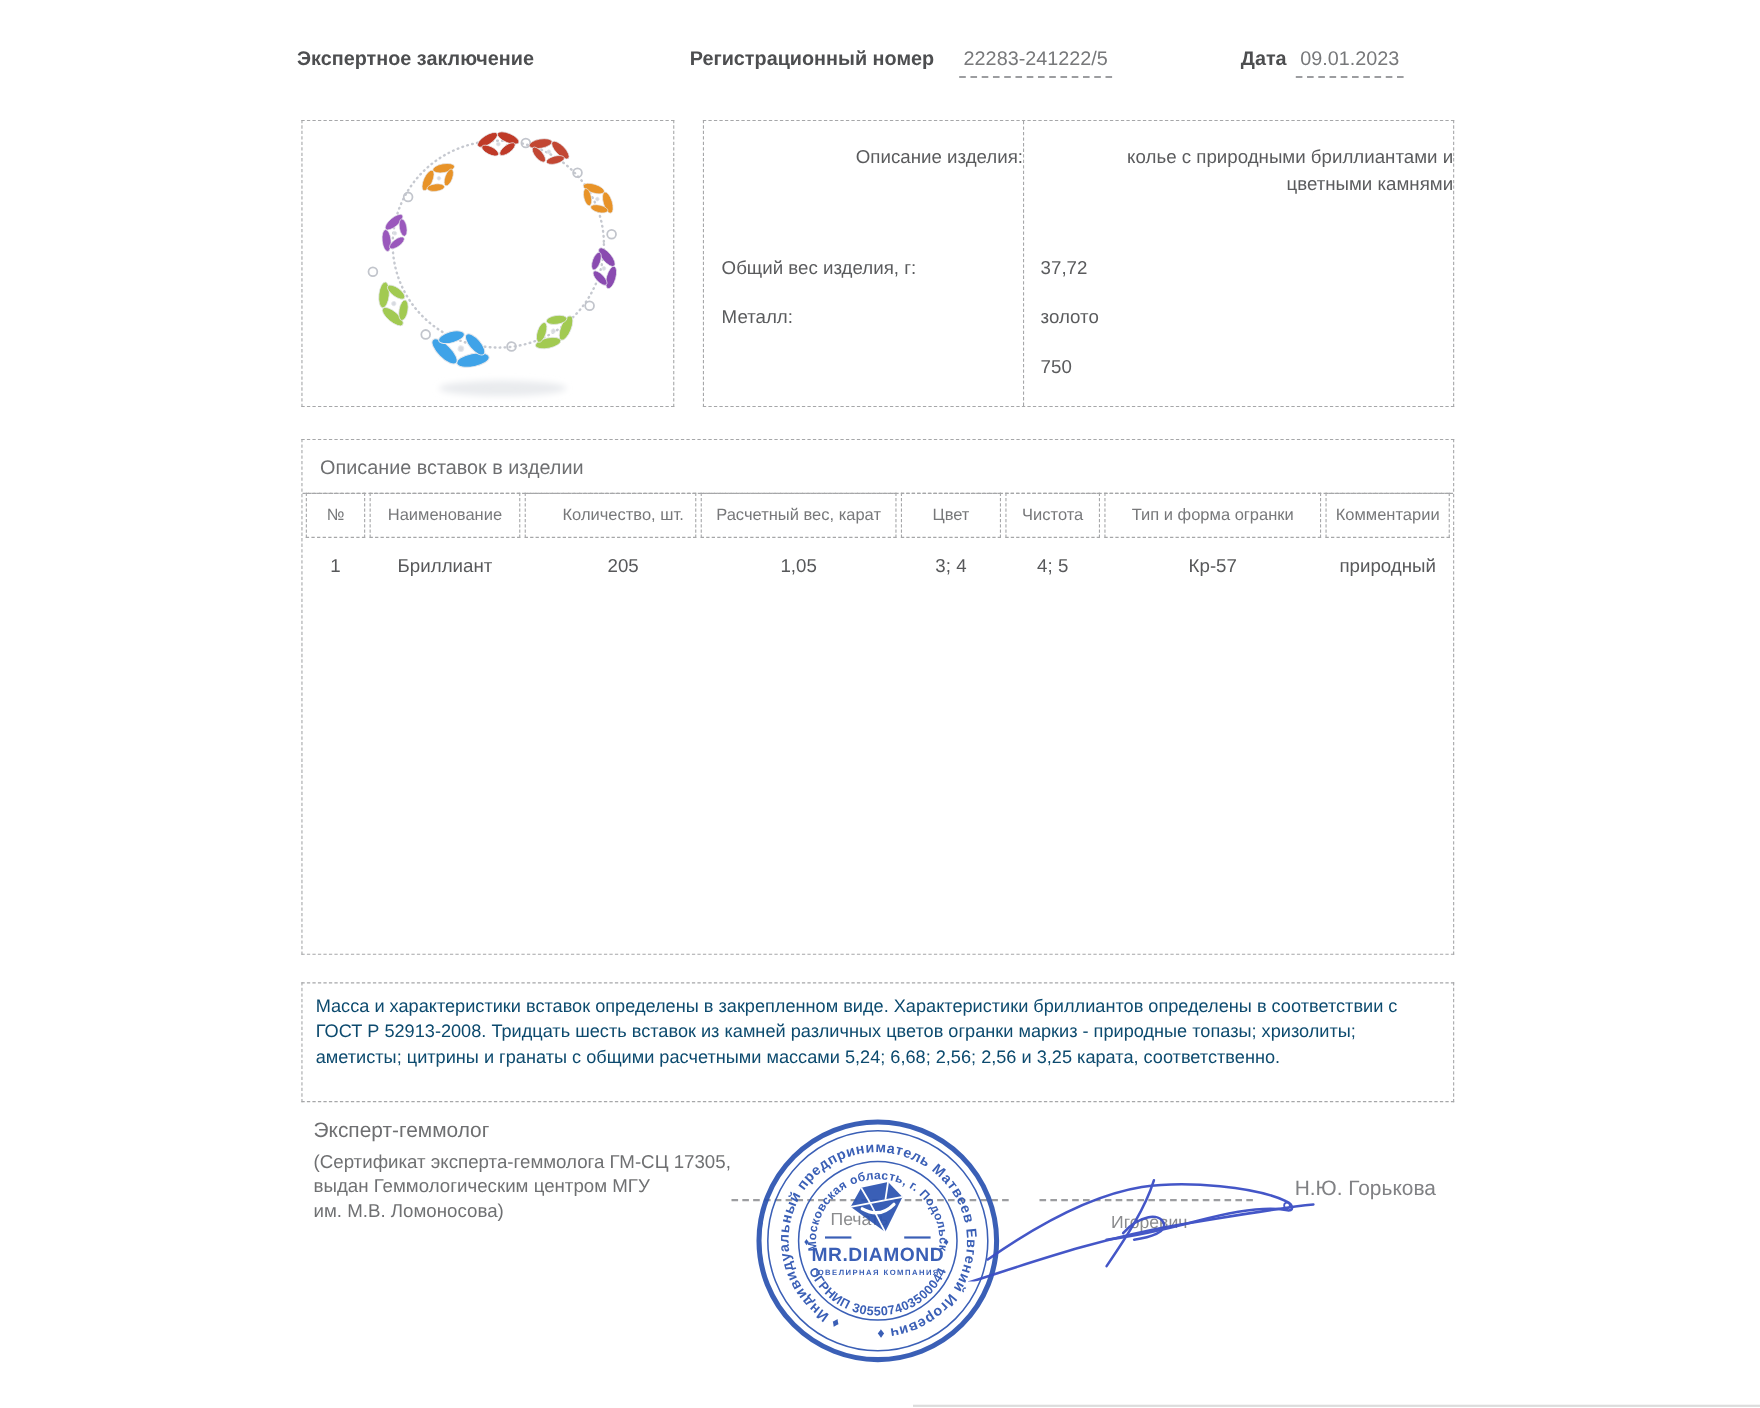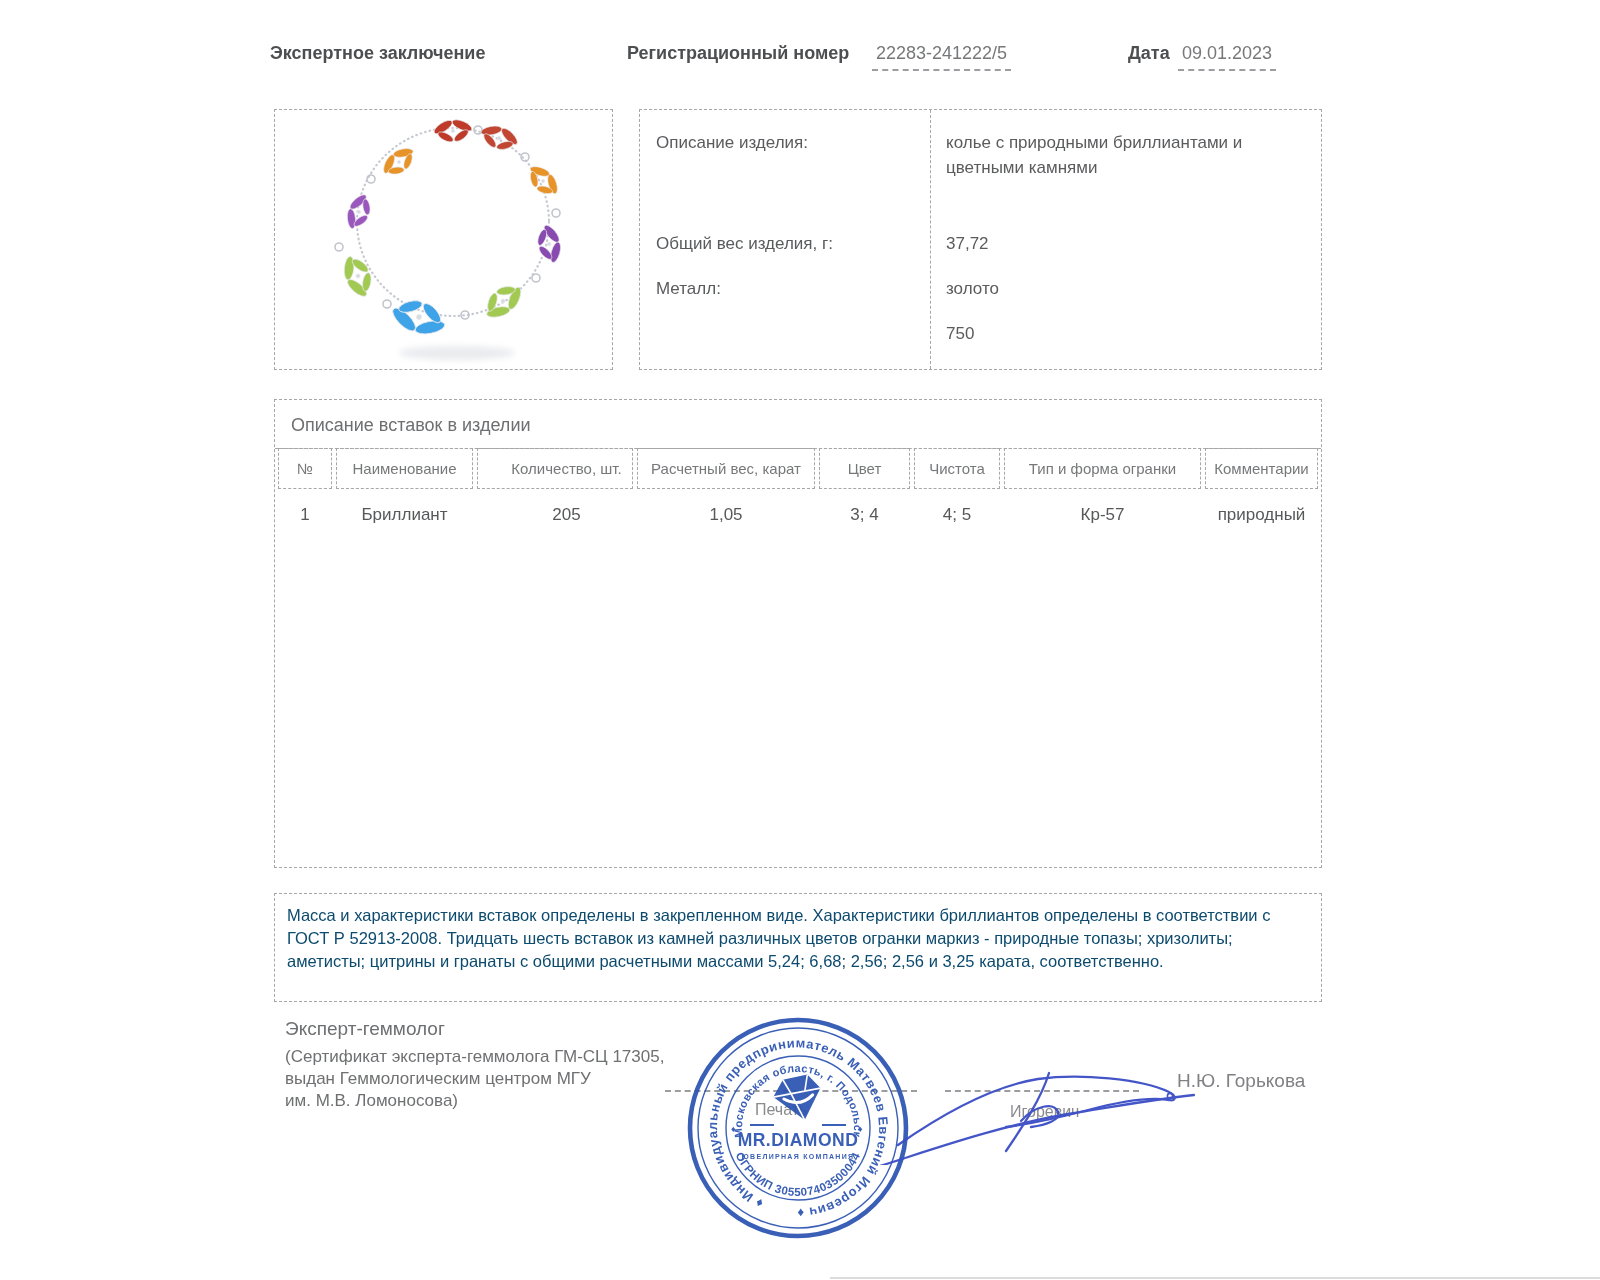--- a/index.html
+++ b/index.html
@@ -8,21 +8,21 @@
     font-family:"Liberation Sans", sans-serif;color:#58595b;overflow:hidden;
   }
   .abs{position:absolute;}
   .hdr-label{font-size:18px;font-weight:bold;color:#4d4e50;}
   .hdr-value{font-size:18px;color:#77787a;border-bottom:2px dashed #9c9da0;padding:0 4px 5px 4px;}
   .dashed-box{border:1px dashed #a6a7a9;box-sizing:border-box;background:#fff;}
   
   .desc-col-label{width:291px;border-right:1px dashed #a6a7a9;box-sizing:border-box;
     padding:20px 0 0 16px;display:flex;flex-direction:column;}
   .desc-col-value{flex:1;padding:20px 0 0 15px;display:flex;flex-direction:column;}
-  .desc-row1{height:101px;} .desc-rowN{height:45px;}
+  .desc-row1{height:101px;text-align:right;} .desc-rowN{height:45px;}
   .desc-text{font-size:17px;line-height:25px;color:#5a5b5d;}
   
   .tbl-title{font-size:18px;color:#6e6f71;padding:15px 0 12px 16px;border-bottom:1px dashed #a6a7a9;}
   .tbl-head{display:flex;gap:4px;padding:0 3px;margin-top:-1px;}
   .tbl-head .cell{border:1px dashed #a6a7a9;box-sizing:border-box;height:41px;display:flex;
     align-items:center;justify-content:center;font-size:15px;color:#77787a;text-align:center;}
   .tbl-row{display:flex;gap:4px;padding:0 3px;margin-top:13px;}
   .tbl-row .cell{box-sizing:border-box;display:flex;align-items:center;justify-content:center;
     font-size:17px;color:#57585a;height:26px;}
   .c0{flex:0 0 54px;} .c1{flex:0 0 137px;} .c2{flex:0 0 156px;padding-left:23px;} .c3{flex:0 0 178px;}

